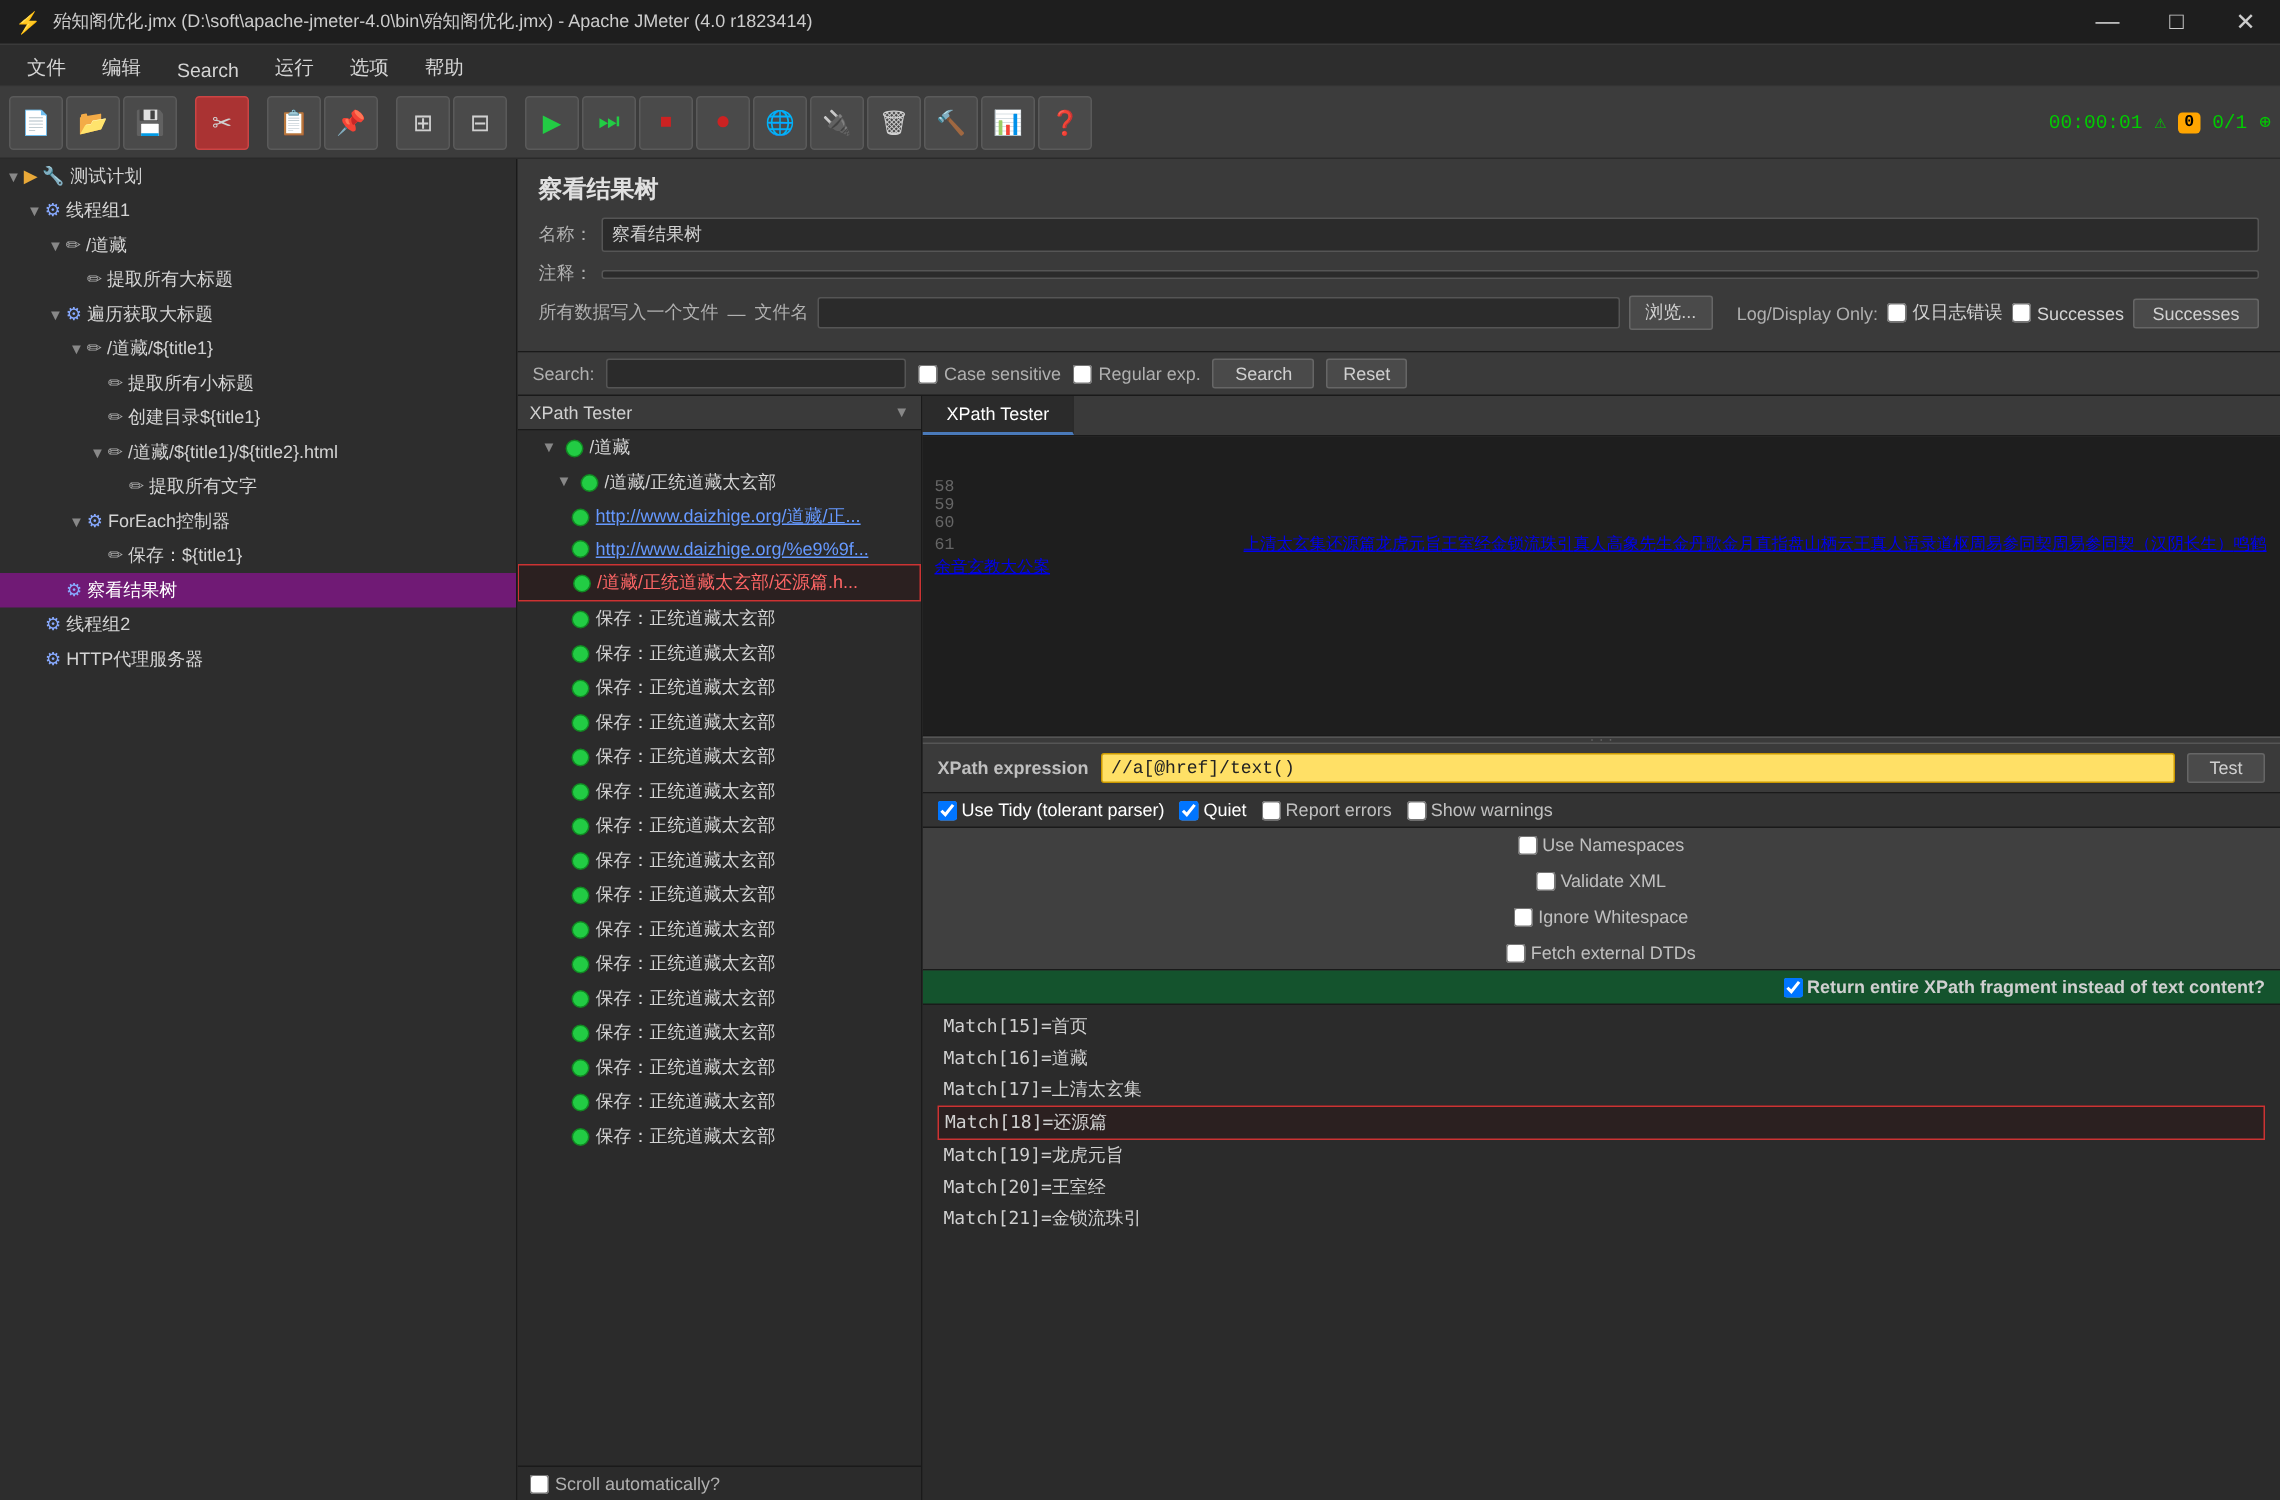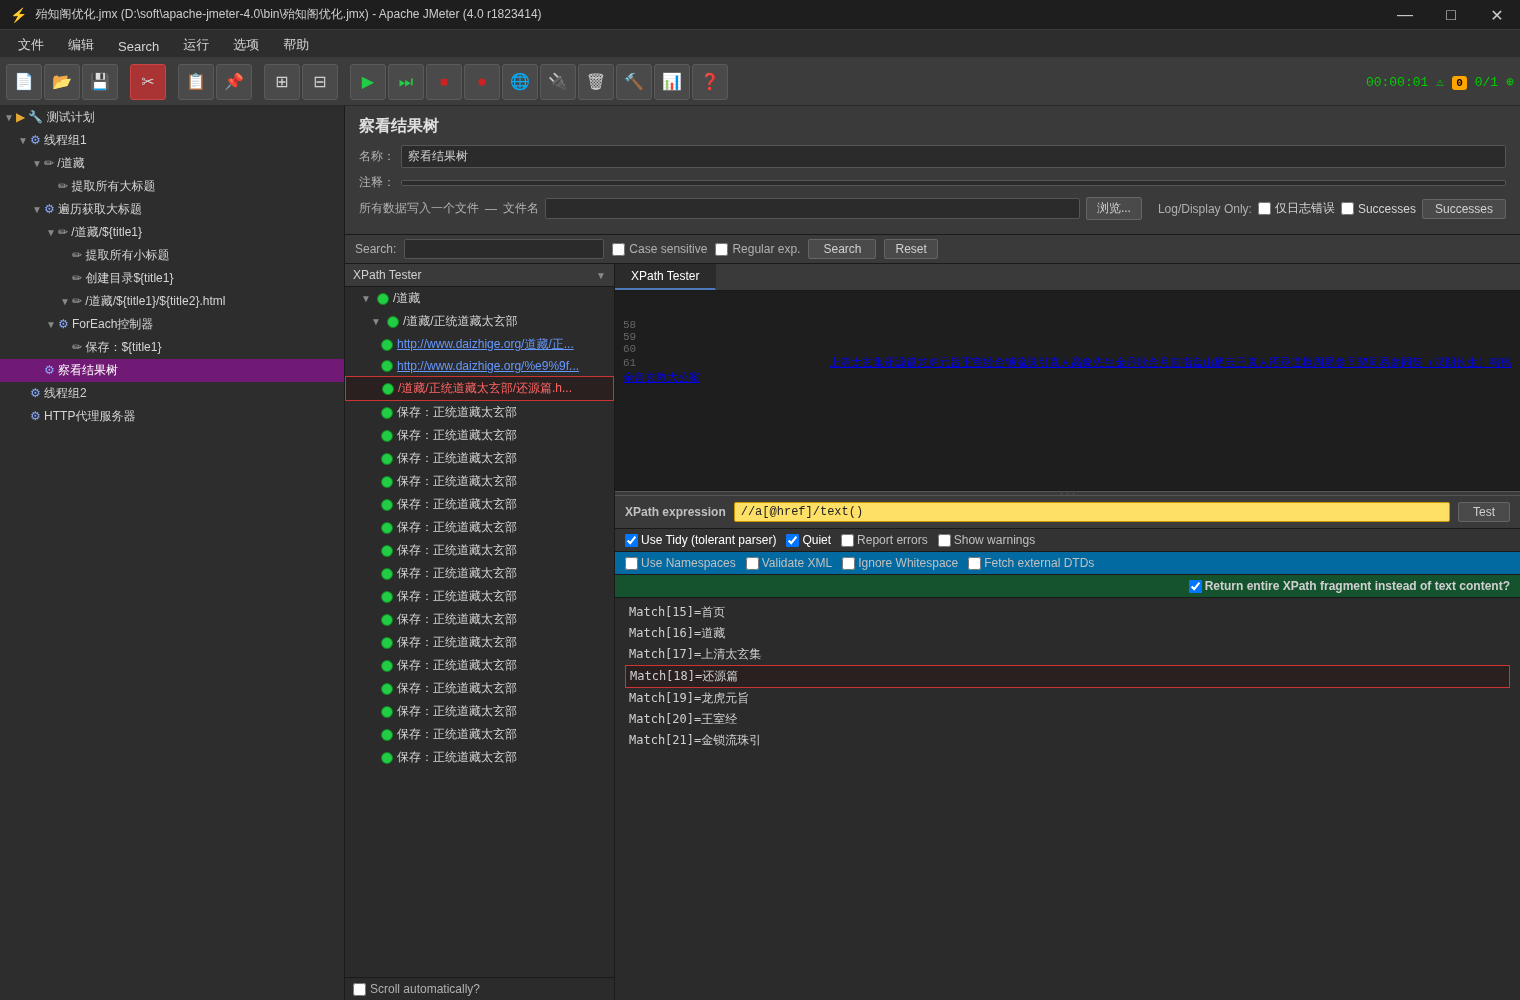--- a/index.html
+++ b/index.html
@@ -386,26 +386,27 @@
       padding: 4px 10px;
       background: #333;
       border-bottom: 1px solid #1a1a1a;
       display: flex;
       align-items: center;
       gap: 10px;
       font-size: 12px;
     }
     #xpath-options-2 {
       padding: 4px 10px;
-      background: #0369a1;
+      background: #404040;
       border-bottom: 1px solid #1a1a1a;
       display: flex;
       align-items: center;
       gap: 10px;
       font-size: 12px;
+      flex-direction: column;
     }
     #xpath-options-3 {
       padding: 4px 10px;
       background: #14532d;
       border-bottom: 1px solid #1a1a1a;
       display: flex;
       align-items: center;
       gap: 6px;
       font-size: 12px;
       justify-content: flex-end;
@@ -492,20 +493,21 @@
   <div id="left-panel">
   <div class="tree-item"><span style="display:inline-block;width:0px"></span><span class="tree-arrow">▼</span><span style="color:#e8a838">▶</span> <span style="color:#4a9">🔧</span> <span style="font-size:12px">测试计划</span></div>
       <div class="tree-item"><span style="display:inline-block;width:14px"></span><span class="tree-arrow">▼</span><span style="color:#88aaff">⚙</span> <span style="font-size:12px">线程组1</span></div>
       <div class="tree-item"><span style="display:inline-block;width:28px"></span><span class="tree-arrow">▼</span><span style="color:#aaa">✏</span> <span style="font-size:12px">/道藏</span></div>
       <div class="tree-item"><span style="display:inline-block;width:42px"></span><span style="display:inline-block;width:12px"></span><span style="color:#aaa">✏</span> <span style="font-size:12px">提取所有大标题</span></div>
       <div class="tree-item"><span style="display:inline-block;width:28px"></span><span class="tree-arrow">▼</span><span style="color:#88aaff">⚙</span> <span style="font-size:12px">遍历获取大标题</span></div>
       <div class="tree-item"><span style="display:inline-block;width:42px"></span><span class="tree-arrow">▼</span><span style="color:#aaa">✏</span> <span style="font-size:12px">/道藏/${title1}</span></div>
       <div class="tree-item"><span style="display:inline-block;width:56px"></span><span style="display:inline-block;width:12px"></span><span style="color:#aaa">✏</span> <span style="font-size:12px">提取所有小标题</span></div>
       <div class="tree-item"><span style="display:inline-block;width:56px"></span><span style="display:inline-block;width:12px"></span><span style="color:#aaa">✏</span> <span style="font-size:12px">创建目录${title1}</span></div>
       <div class="tree-item"><span style="display:inline-block;width:56px"></span><span class="tree-arrow">▼</span><span style="color:#aaa">✏</span> <span style="font-size:12px">/道藏/${title1}/${title2}.html</span></div>
+      <div class="tree-item"><span style="display:inline-block;width:70px"></span><span style="display:inline-block;width:12px"></span><span style="color:#aaa">✏</span> <span style="font-size:12px">提取所有文字</span></div>
       <div class="tree-item"><span style="display:inline-block;width:42px"></span><span class="tree-arrow">▼</span><span style="color:#88aaff">⚙</span> <span style="font-size:12px">ForEach控制器</span></div>
       <div class="tree-item"><span style="display:inline-block;width:56px"></span><span style="display:inline-block;width:12px"></span><span style="color:#aaa">✏</span> <span style="font-size:12px">保存：${title1}</span></div>
       <div class="tree-item selected"><span style="display:inline-block;width:28px"></span><span style="display:inline-block;width:12px"></span><span style="color:#88aaff">⚙</span> <span style="font-size:12px">察看结果树</span></div>
       <div class="tree-item"><span style="display:inline-block;width:14px"></span><span style="display:inline-block;width:12px"></span><span style="color:#88aaff">⚙</span> <span style="font-size:12px">线程组2</span></div>
       <div class="tree-item"><span style="display:inline-block;width:14px"></span><span style="display:inline-block;width:12px"></span><span style="color:#88aaff">⚙</span> <span style="font-size:12px">HTTP代理服务器</span></div>
     </div>
 
   <div id="right-panel">
 
     <div id="result-header">

